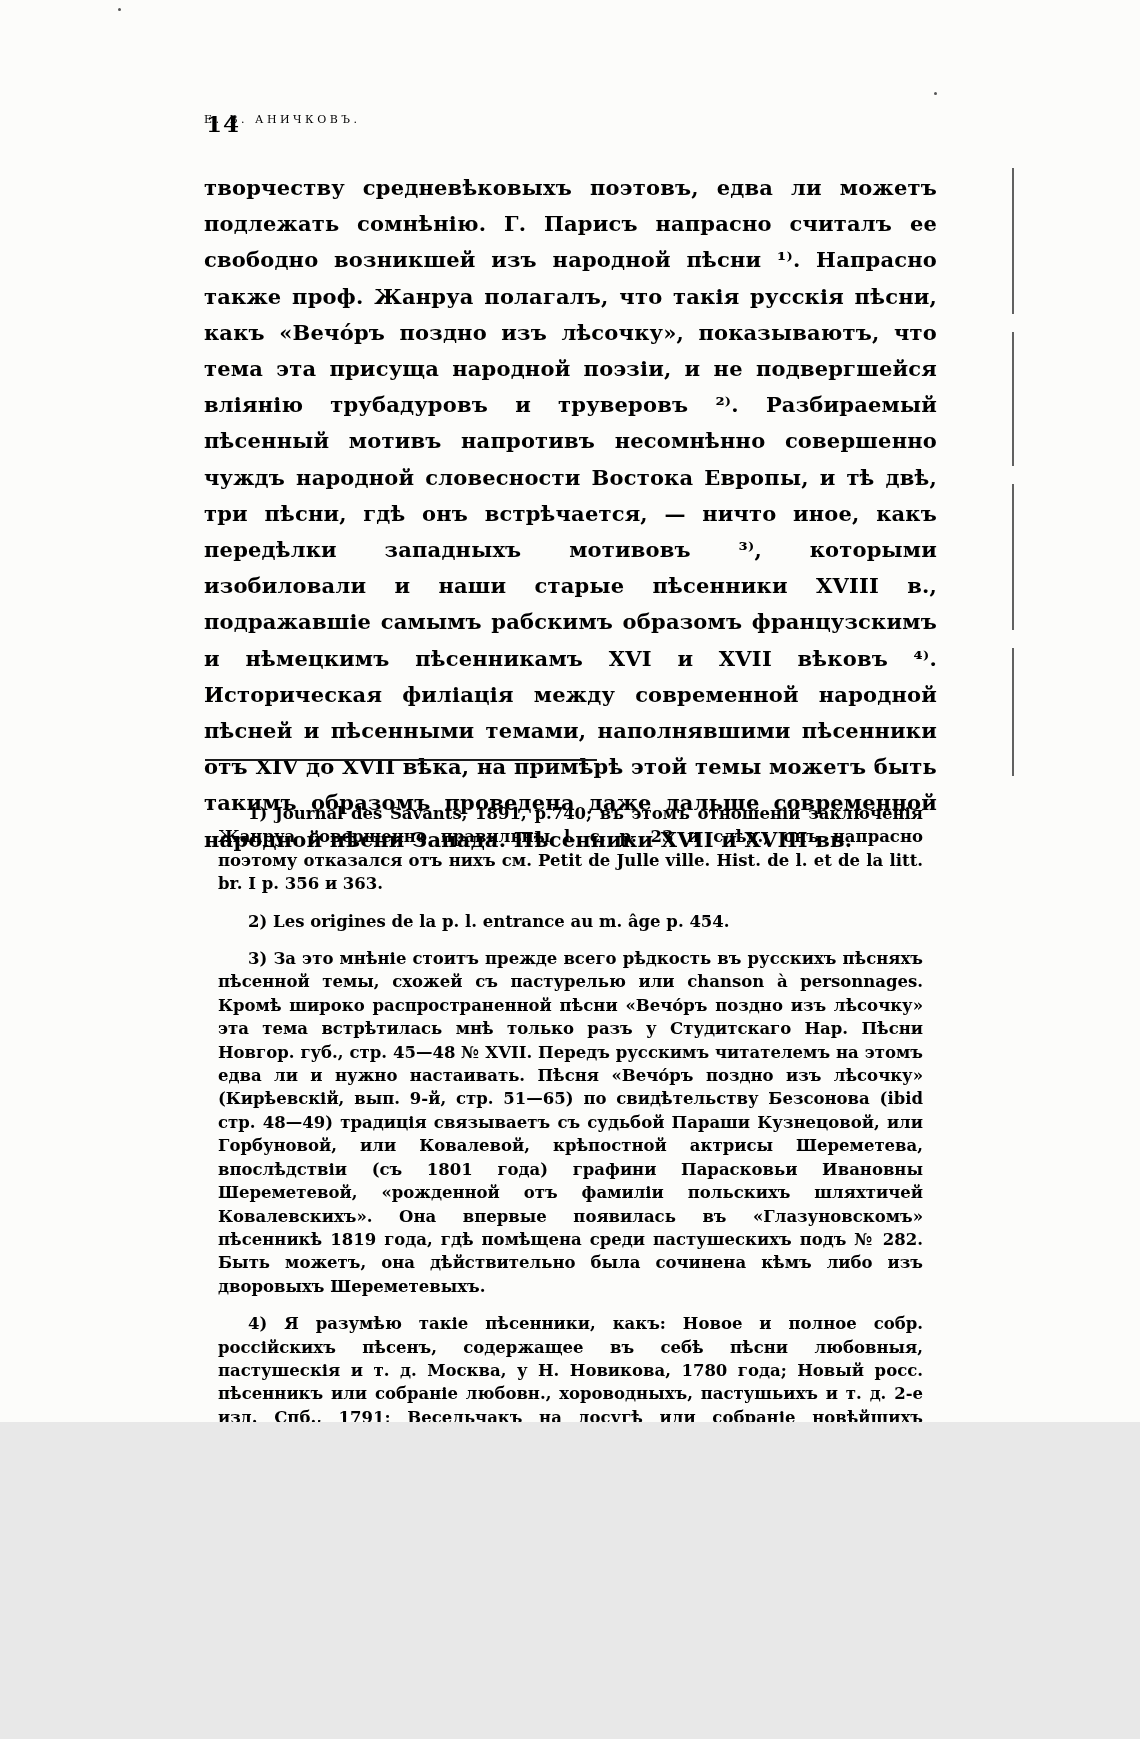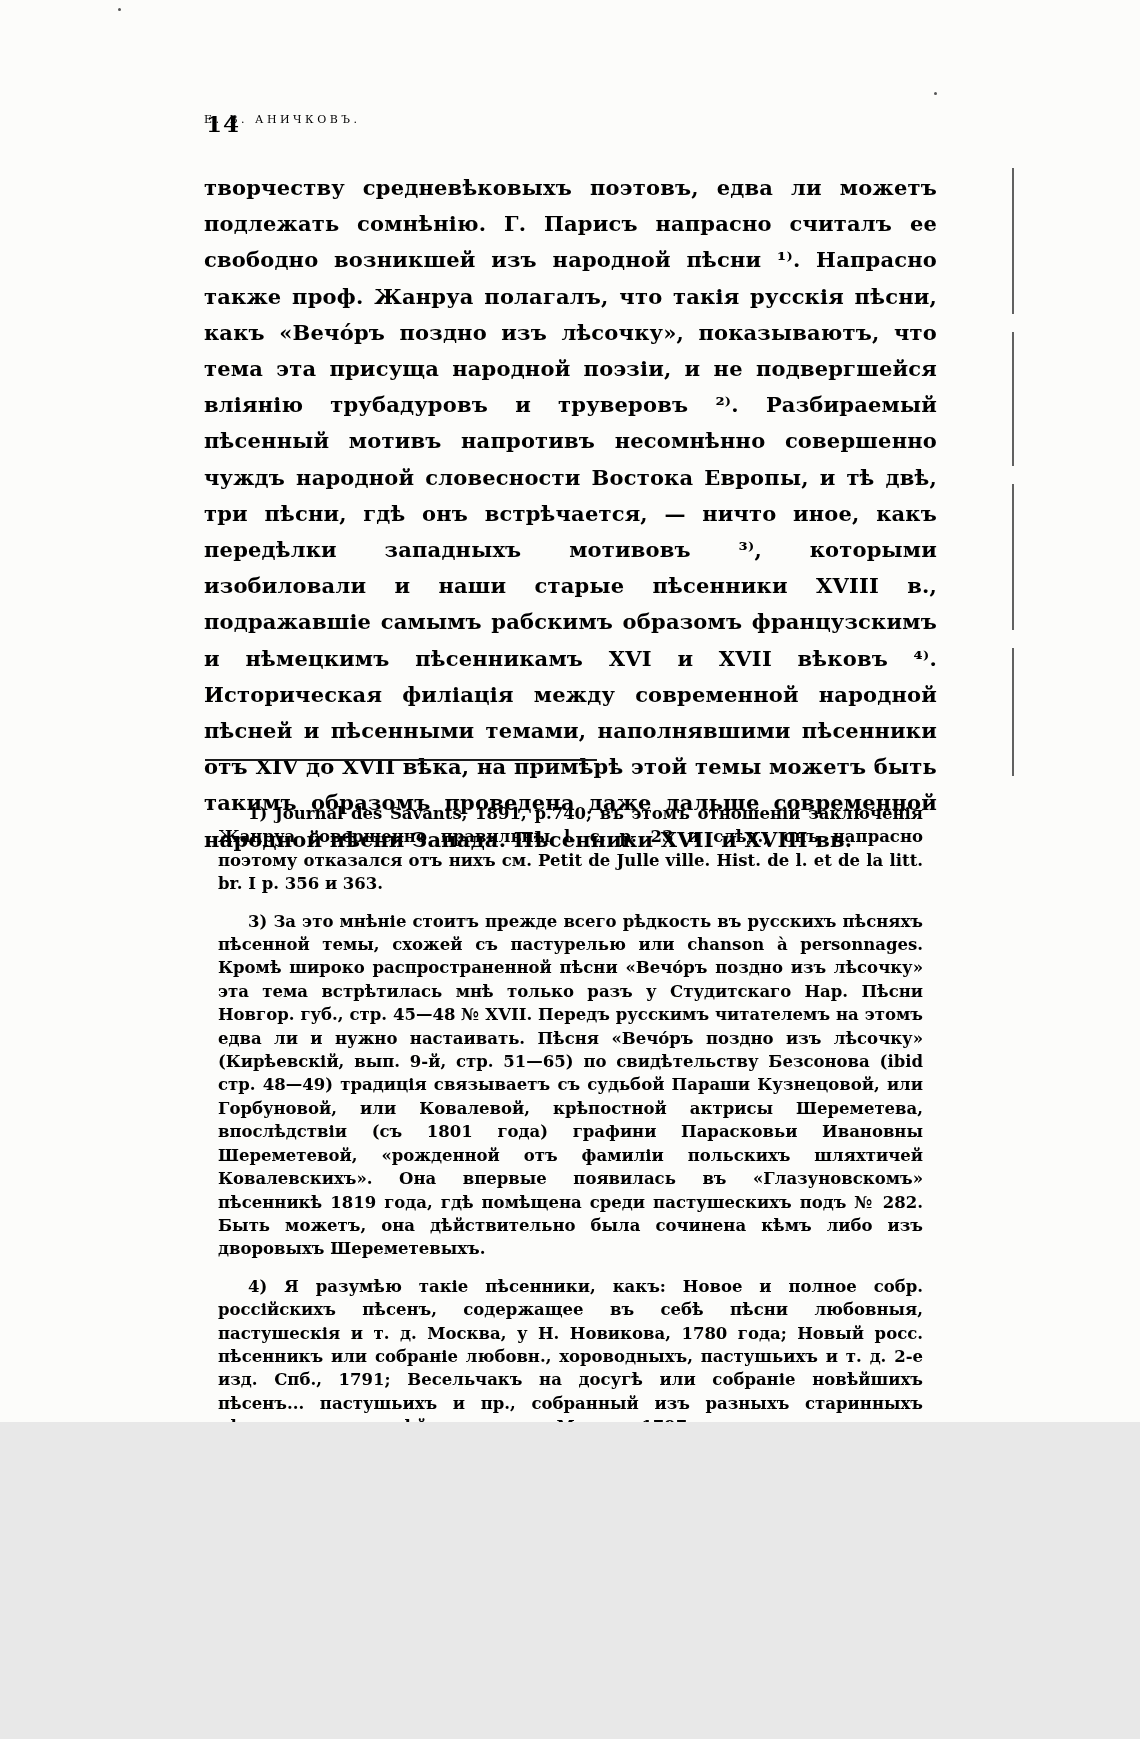--- a/index.html
+++ b/index.html
@@ -106,20 +106,21 @@
     <span class="page-number">14</span>
     <span class="running-header">Е. В. АНИЧКОВЪ.</span>
   </div>
 
   <div class="body-text">творчеству средневѣковыхъ поэтовъ, едва ли можетъ подлежать сомнѣнію. Г. Парисъ напрасно считалъ ее свободно возникшей изъ народной пѣсни ¹⁾. Напрасно также проф. Жанруа полагалъ, что такія русскія пѣсни, какъ «Вечо́ръ поздно изъ лѣсочку», показываютъ, что тема эта присуща народной поэзіи, и не подвергшейся вліянію трубадуровъ и труверовъ ²⁾. Разбираемый пѣсенный мотивъ напротивъ несомнѣнно совершенно чуждъ народной словесности Востока Европы, и тѣ двѣ, три пѣсни, гдѣ онъ встрѣчается, — ничто иное, какъ передѣлки западныхъ мотивовъ ³⁾, которыми изобиловали и наши старые пѣсенники XVIII в., подражавшіе самымъ рабскимъ образомъ французскимъ и нѣмецкимъ пѣсенникамъ XVI и XVII вѣковъ ⁴⁾. Историческая филіація между современной народной пѣсней и пѣсенными темами, наполнявшими пѣсенники отъ XIV до XVII вѣка, на примѣрѣ этой темы можетъ быть такимъ образомъ проведена даже дальше современной народной пѣсни Запада. Пѣсенники XVII и XVIII вв.</div>
 
   <div class="footnote-rule"></div>
 
   <div class="footnotes">
     <p>1) Journal des Savants, 1891, p.740; въ этомъ отношеніи заключенія Жанруа совершенно правильны l. c. p. 23 и слѣд.; онъ напрасно поэтому отказался отъ нихъ см. Petit de Julle ville. Hist. de l. et de la litt. br. I p. 356 и 363.</p>
+    <p>2) Les origines de la p. l. entrance au m. âge p. 454.</p>
     <p>3) За это мнѣніе стоитъ прежде всего рѣдкость въ русскихъ пѣсняхъ пѣсенной темы, схожей съ пастурелью или chanson à personnages. Кромѣ широко распространенной пѣсни «Вечо́ръ поздно изъ лѣсочку» эта тема встрѣтилась мнѣ только разъ у Студитскаго Нар. Пѣсни Новгор. губ., стр. 45—48 № XVII. Передъ русскимъ читателемъ на этомъ едва ли и нужно настаивать. Пѣсня «Вечо́ръ поздно изъ лѣсочку» (Кирѣевскій, вып. 9-й, стр. 51—65) по свидѣтельству Безсонова (ibid стр. 48—49) традиція связываетъ съ судьбой Параши Кузнецовой, или Горбуновой, или Ковалевой, крѣпостной актрисы Шереметева, впослѣдствіи (съ 1801 года) графини Парасковьи Ивановны Шереметевой, «рожденной отъ фамиліи польскихъ шляхтичей Ковалевскихъ». Она впервые появилась въ «Глазуновскомъ» пѣсенникѣ 1819 года, гдѣ помѣщена среди пастушескихъ подъ № 282. Быть можетъ, она дѣйствительно была сочинена кѣмъ либо изъ дворовыхъ Шереметевыхъ.</p>
     <p>4) Я разумѣю такіе пѣсенники, какъ: Новое и полное собр. россійскихъ пѣсенъ, содержащее въ себѣ пѣсни любовныя, пастушескія и т. д. Москва, у Н. Новикова, 1780 года; Новый росс. пѣсенникъ или собраніе любовн., хороводныхъ, пастушьихъ и т. д. 2-е изд. Спб., 1791; Весельчакъ на досугѣ или собраніе новѣйшихъ пѣсенъ... пастушьихъ и пр., собранный изъ разныхъ старинныхъ пѣсенниковъ и новѣйшихъ книгъ. Москва. 1797 и др.</p>
   </div>
 
   <div class="edge-line"></div>
   <div class="bottom-rule"></div>
 
   <div class="speck speck-1"></div>
   <div class="speck speck-2"></div>
   <div class="speck speck-3"></div>

